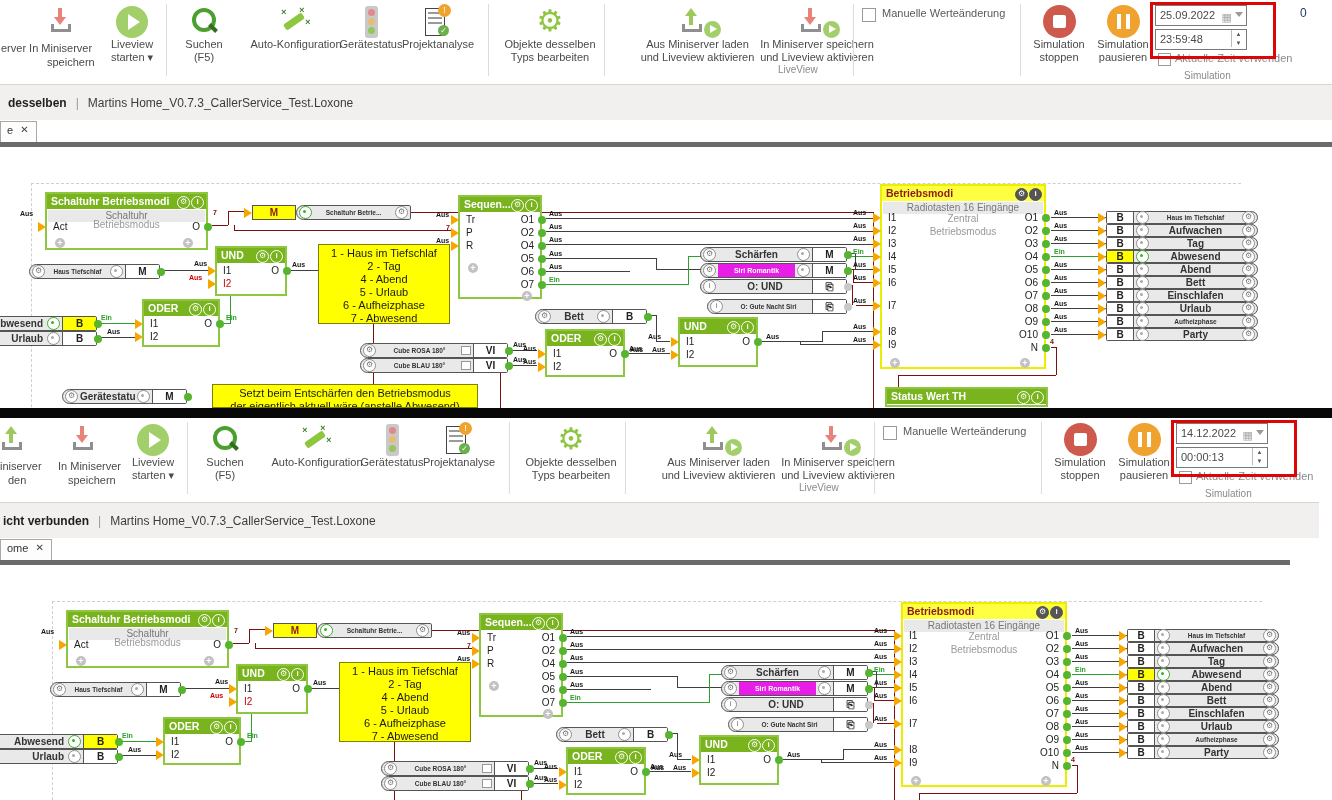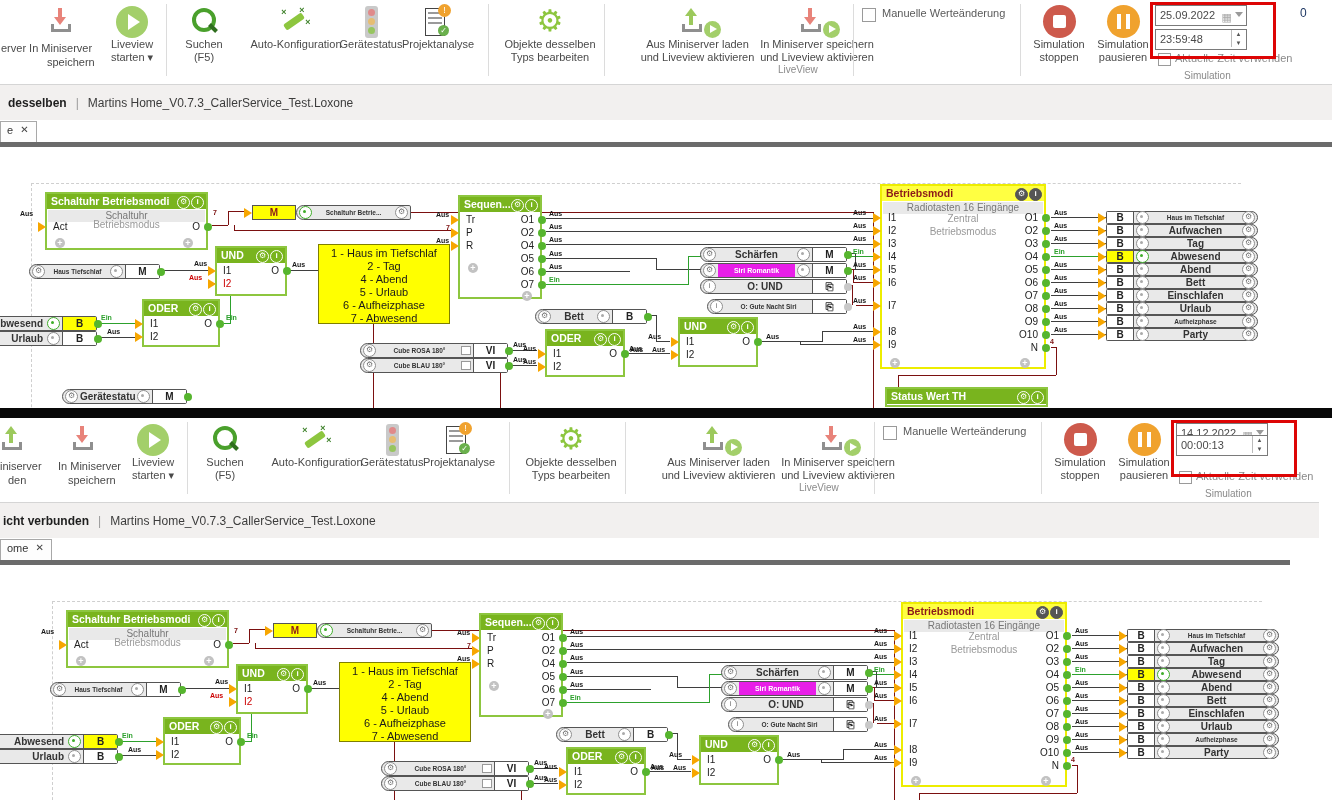--- a/index.html
+++ b/index.html
@@ -328,20 +328,24 @@
         <div class="wr" style="left: 373px; top: 177px; width: 1px; height: 84px; background: rgb(123, 16, 16);"></div>
         <div class="wr" style="left: 500px; top: 225px; width: 1px; height: 36px; background: rgb(123, 16, 16);"></div>
         <div class="note" style="left: 318px; top: 97px; width: 132px; height: 80px;">
           <div>1 - Haus im Tiefschlaf</div>
           <div>2 - Tag</div>
           <div>4 - Abend</div>
           <div>5 - Urlaub</div>
           <div>6 - Aufheizphase</div>
           <div>7 - Abwesend</div>
         </div>
+        <div class="note" style="left: 212px; top: 237px; width: 266px; height: 24px;">
+          <div>Setzt beim Entschärfen den Betriebsmodus</div>
+          <div>der eigentlich aktuell wäre (anstelle Abwesend)</div>
+        </div>
         <div class="blk" style="left: 45px; top: 45px; width: 163px; height: 58px;">
           <div class="bhdr">Schaltuhr Betriebsmodi<div class="hic" style="right: 16px;">⚙</div><div class="hic" style="right: 2px;">i</div></div>
           <div class="bsub">Schaltuhr</div>
           <div class="ctr" style="top: 25px;">Betriebsmodus</div>
           <div class="pin" style="top: 27px;">Act</div>
           <div class="chin" style="top: 28px;"></div>
           <div class="pon" style="top: 27px;">O</div>
           <div class="dout" style="top: 29px;"></div>
           <div class="plusc" style="left: 8px; top: 44px;">+</div>
           <div class="plusc" style="left: 136px; top: 44px;">+</div>
@@ -780,21 +784,21 @@
         <div class="ic">
             <div class="pausec"></div>
           </div>
         <div>Simulation</div>
           <div>pausieren</div>
       </div>
       <div class="redbox"></div>
       <div class="field" style="top:5px;">
         <span>14.12.2022</span><span class="calico">▦</span><span class="ddarr"></span>
       </div>
-      <div class="field" style="top:17px;">
+      <div class="field" style="top:29px;">
         <span>00:00:13</span><span class="spin">▲<br>▼</span>
       </div>
       <span class="chk" style="left:1158px;top:53px;width:11px;height:11px;"></span>
       <span class="lbl" style="left:1175px;top:52px;color:#8a8a8a;">Aktuelle Zeit verwenden</span>
       <span class="grplabel" style="left:1184px;top:70px;">Simulation</span>
       <span class="corner"></span>
     </div>
   </div>
   <div class="statusrow" style="padding-left:0;">
     <b style="margin-left:3px;">icht verbunden</b>

